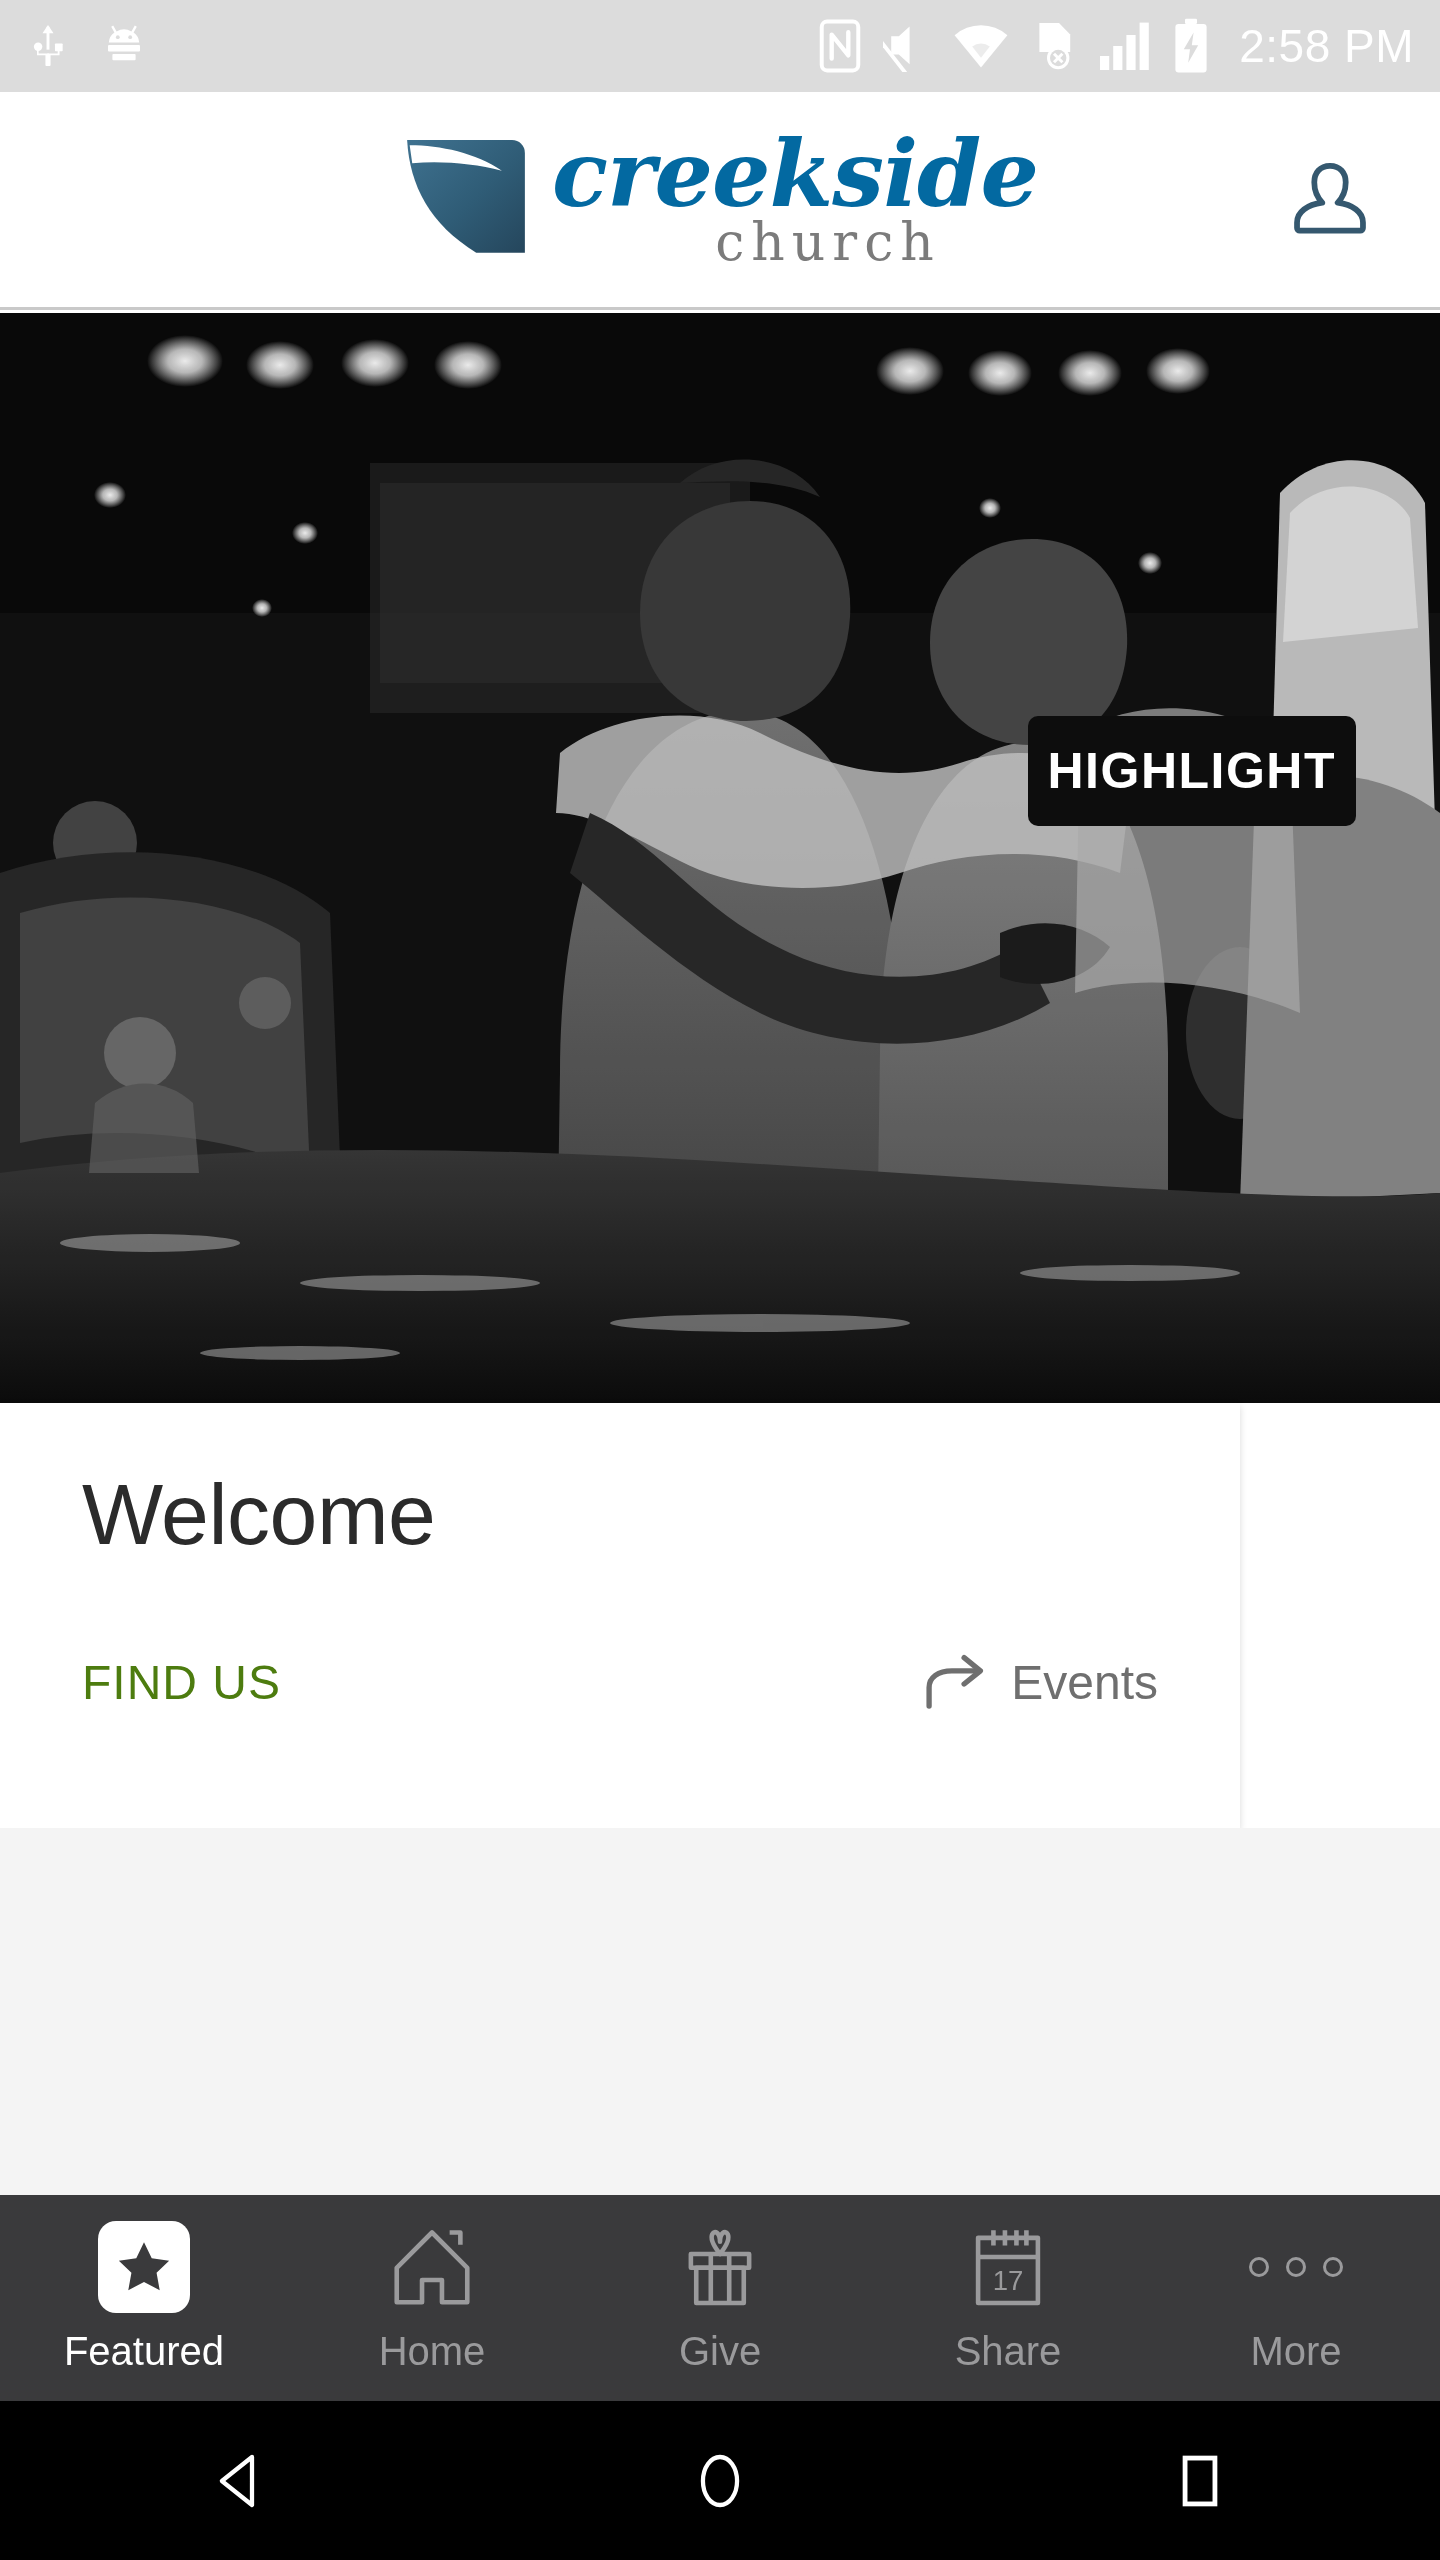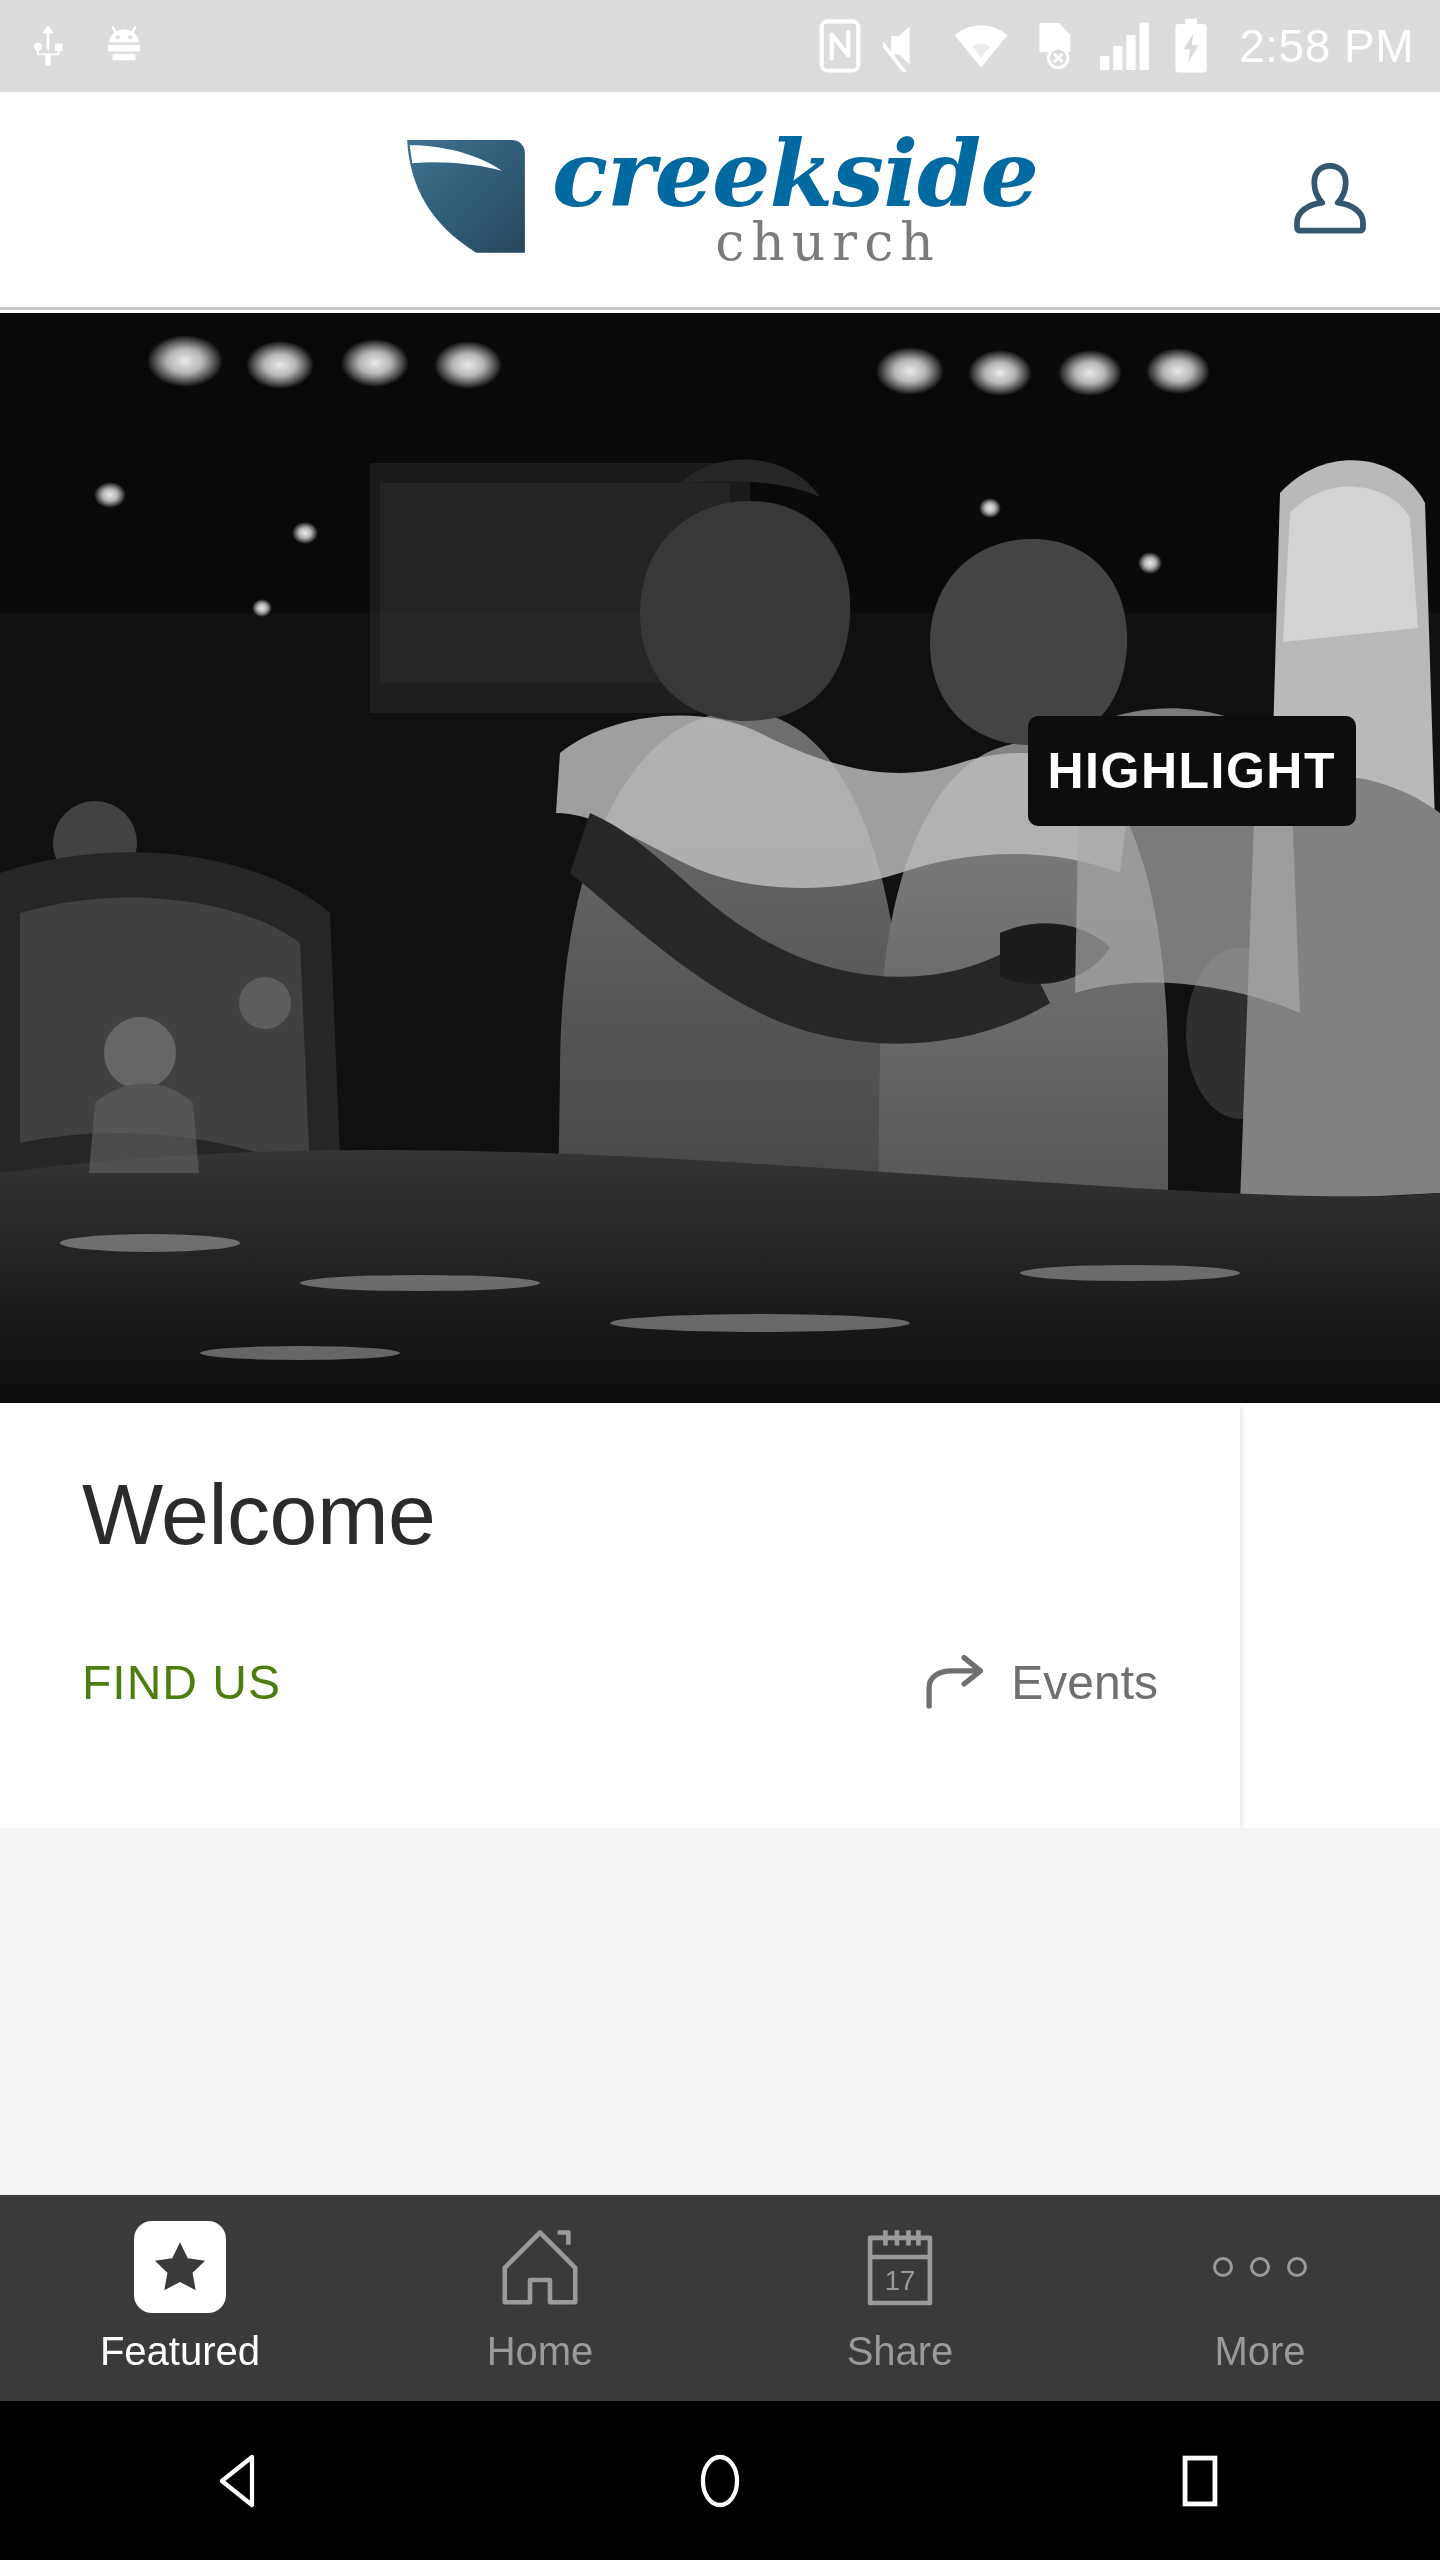--- a/index.html
+++ b/index.html
@@ -306,20 +306,31 @@
     <div class="tab">
       <div class="tab-icon">
         <svg width="92" height="92" viewBox="0 0 24 24" fill="none" stroke="#9a9a9c" stroke-width="1.2" stroke-linejoin="round">
           <path d="M2.8 12.2 L12 3 L21.2 12.2 L21.2 21.2 L14.6 21.2 L14.6 15.4 L9.4 15.4 L9.4 21.2 L2.8 21.2 Z"></path>
           <path d="M16.6 3 L19.4 3 L19.4 6.2"></path>
         </svg>
       </div>
       <span class="tab-label">Home</span>
     </div>
 
+    <div class="tab">
+      <div class="tab-icon">
+        <svg width="92" height="92" viewBox="0 0 24 24" fill="none" stroke="#9a9a9c" stroke-width="1.2" stroke-linejoin="round">
+          <rect x="4.4" y="8.6" width="15.2" height="3.6"></rect>
+          <rect x="5.8" y="12.2" width="12.4" height="9.2"></rect>
+          <path d="M9.6 8.6 L9.6 21.4 M14.4 8.6 L14.4 21.4"></path>
+          <path d="M12 8.6 C10.4 6.6 9.4 4.6 10 3.4 C10.6 2.3 12 3 12 5.4 C12 3 13.4 2.3 14 3.4 C14.6 4.6 13.6 6.6 12 8.6 Z"></path>
+        </svg>
+      </div>
+      <span class="tab-label">Give</span>
+    </div>
 
     <div class="tab">
       <div class="tab-icon">
         <svg width="92" height="92" viewBox="0 0 24 24" fill="none" stroke="#9a9a9c" stroke-width="1.2" stroke-linejoin="round">
           <rect x="4.2" y="4.4" width="15.6" height="17"></rect>
           <path d="M4.2 9.4 L19.8 9.4"></path>
           <path d="M8.2 2.4 L8.2 6.4 M11.2 2.4 L11.2 6.4 M14.2 2.4 L14.2 6.4 M16.8 2.4 L16.8 6.4"></path>
           <text x="12" y="18.1" font-family="Liberation Sans, sans-serif" font-size="7.2" fill="#9a9a9c" stroke="none" text-anchor="middle">17</text>
         </svg>
       </div>

